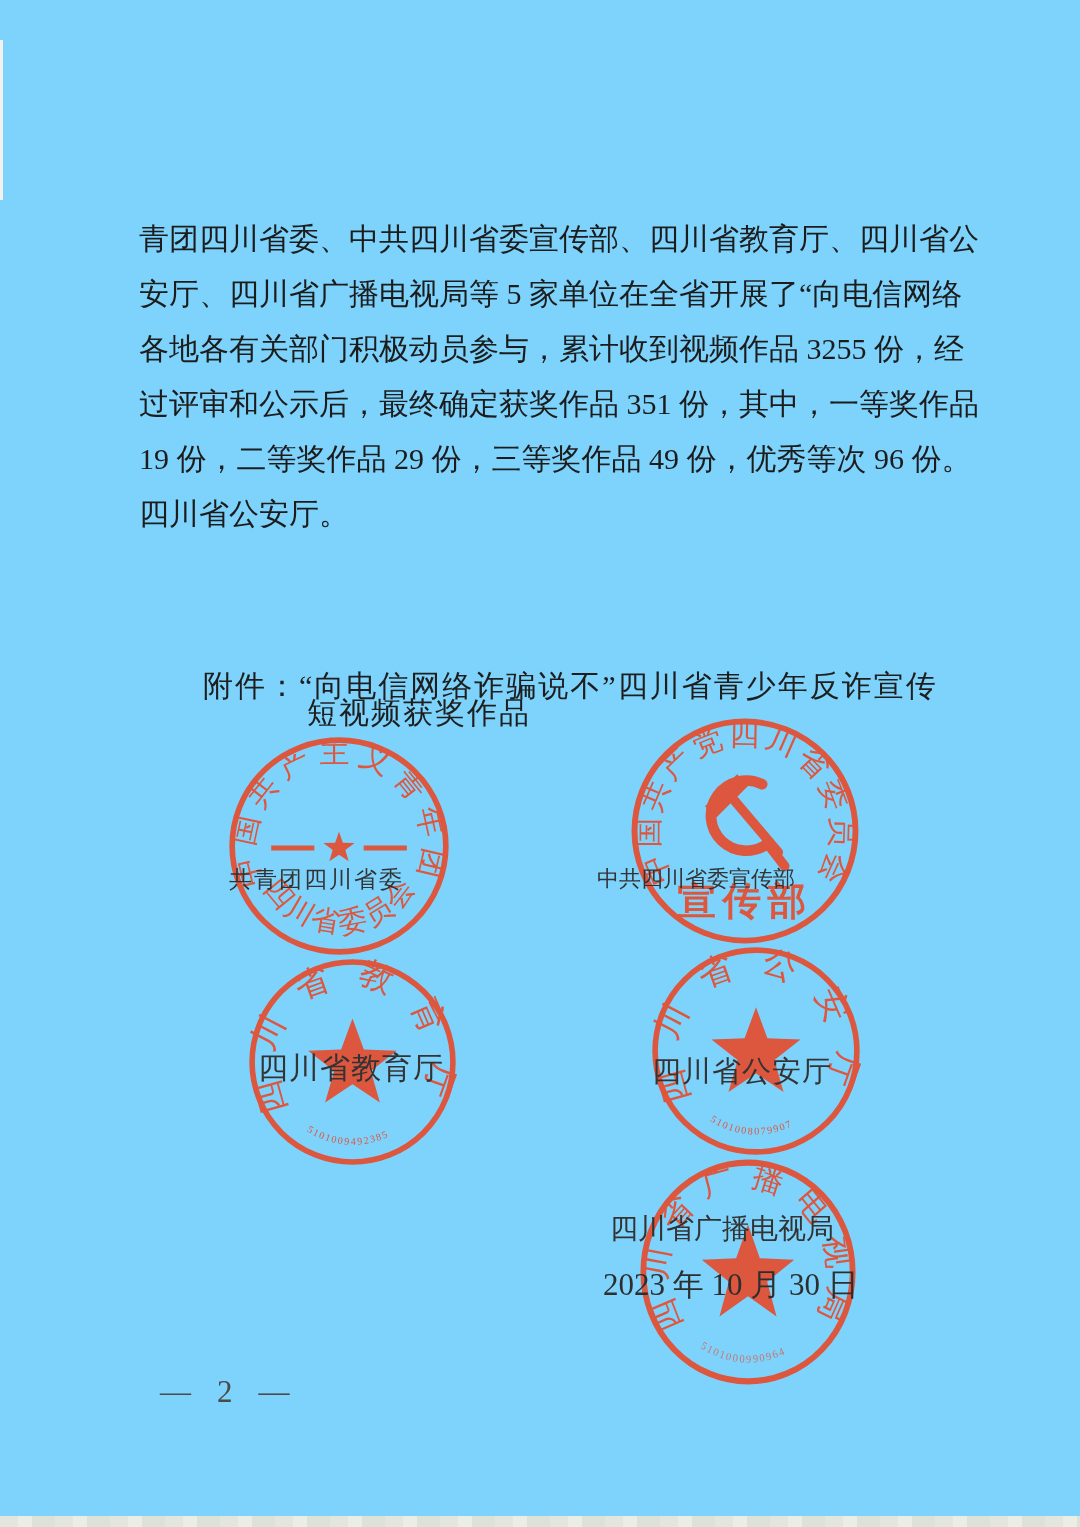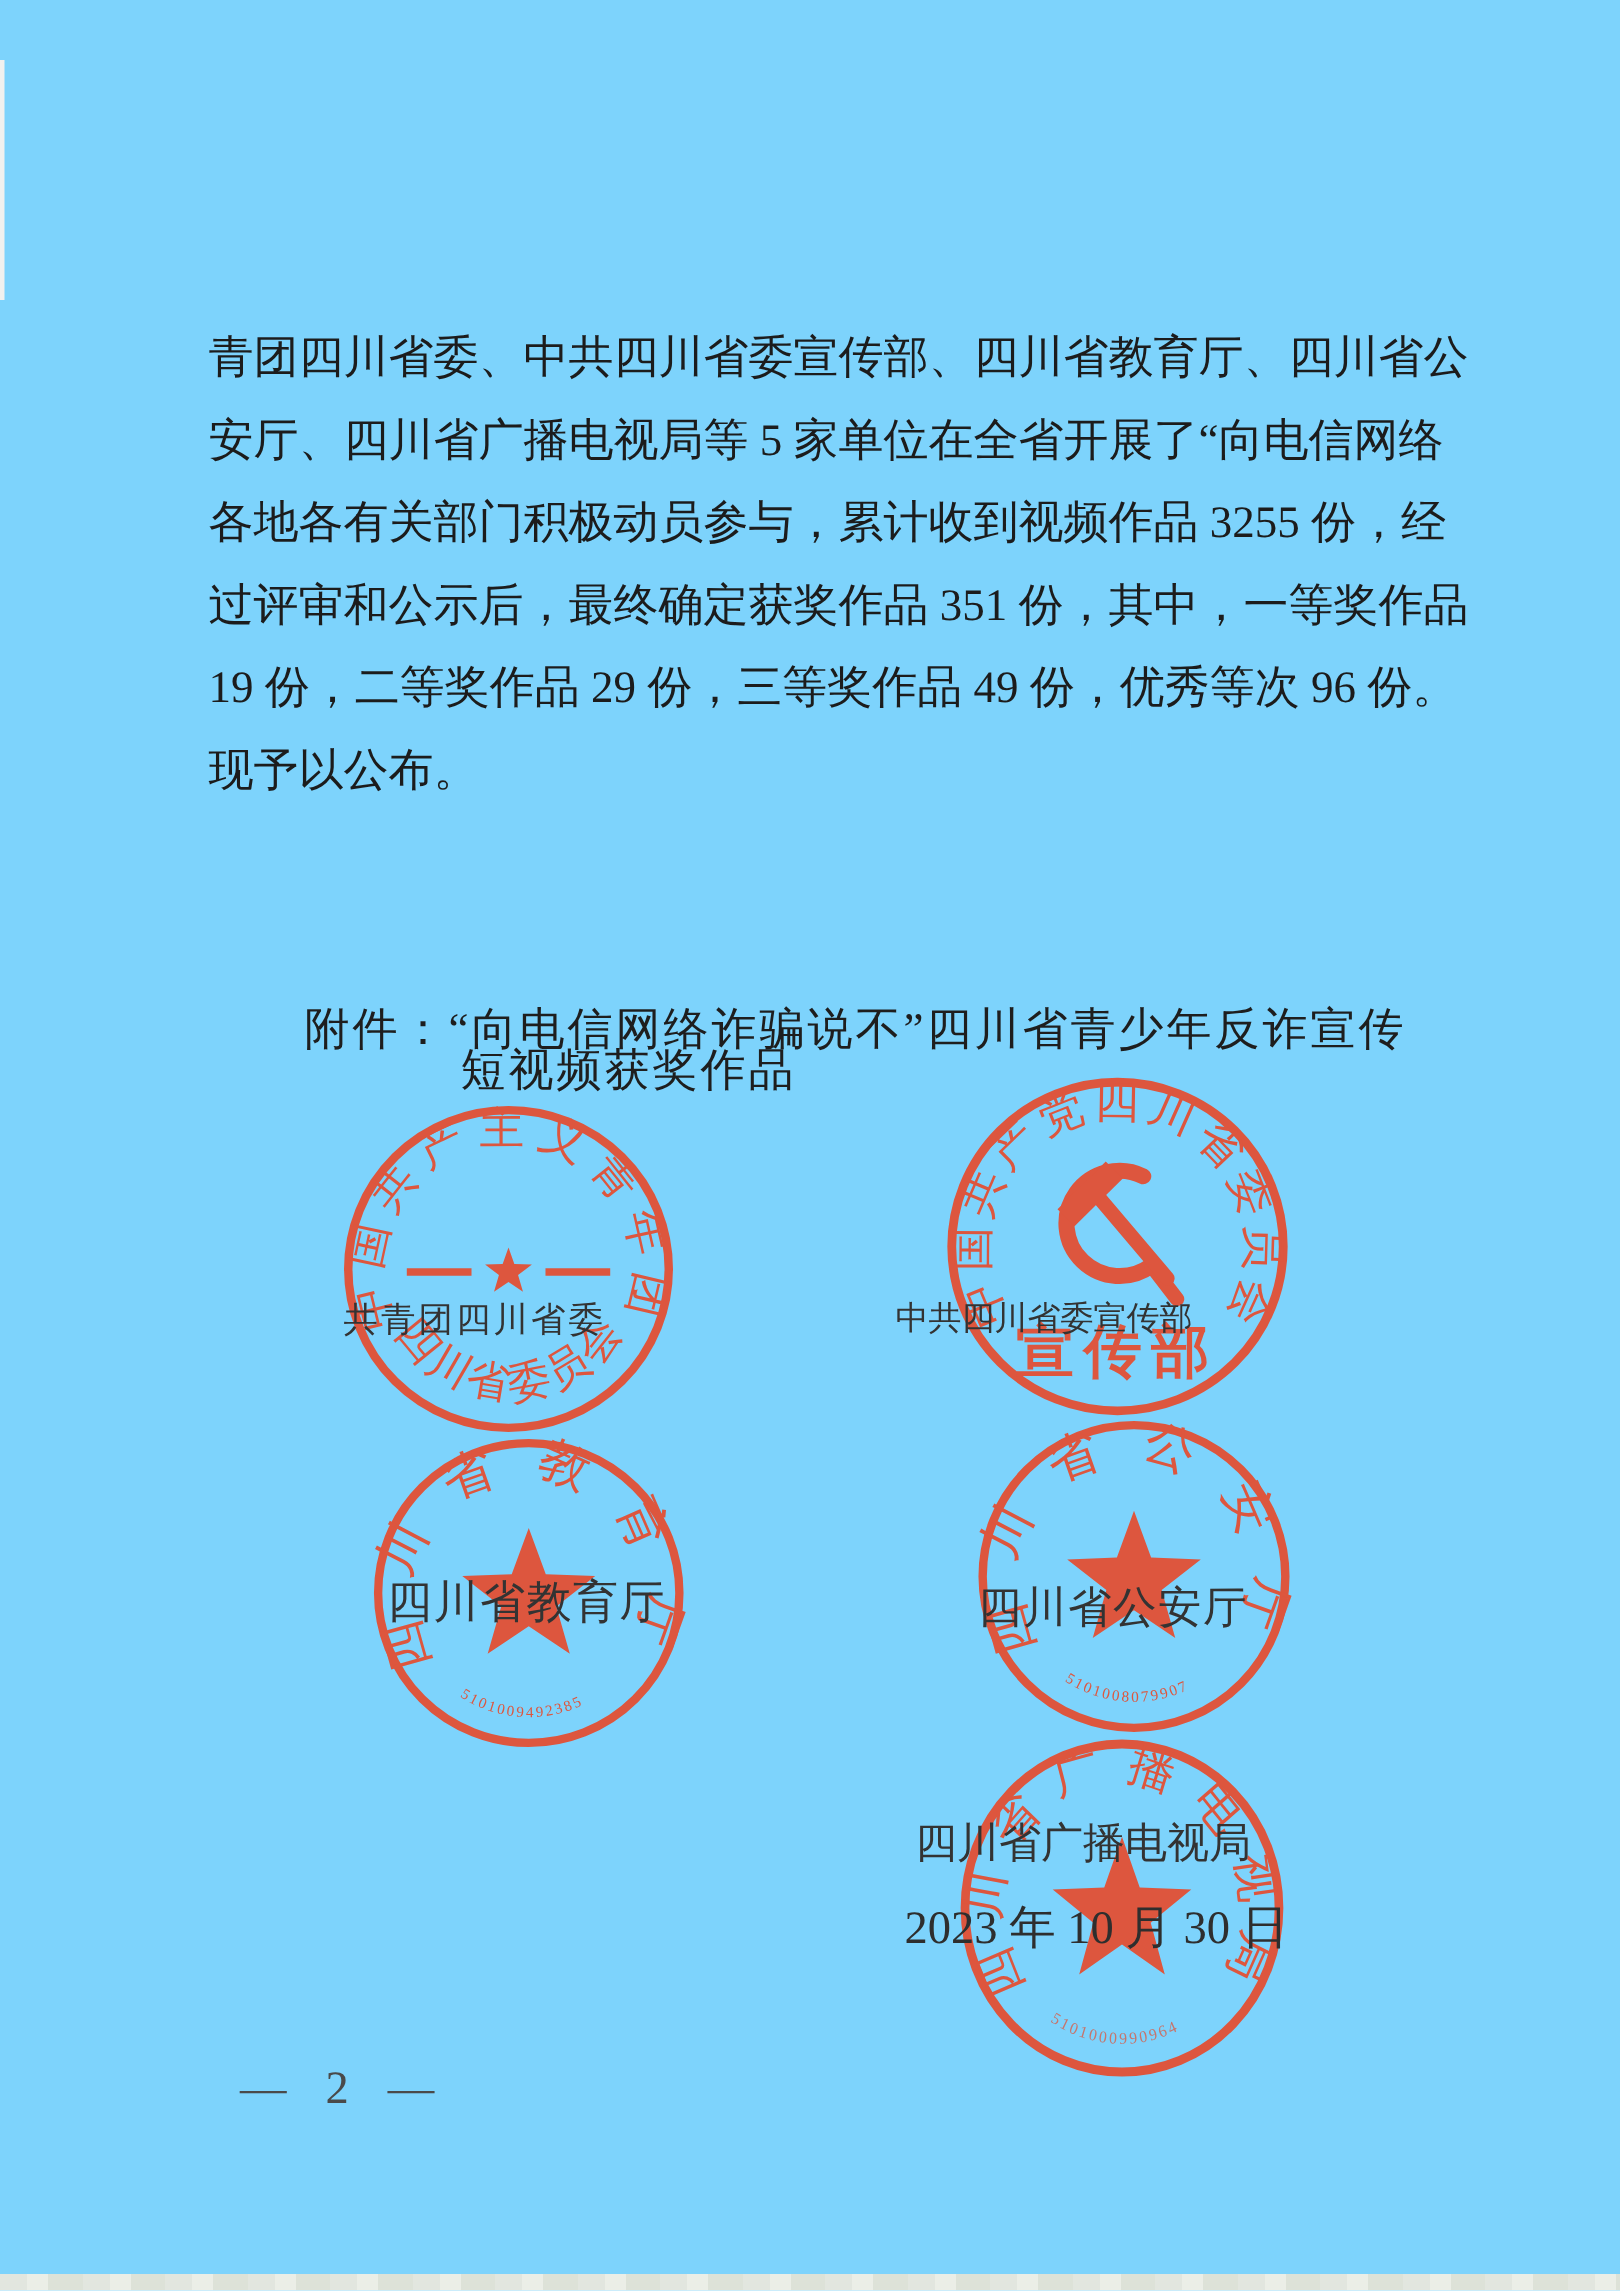--- a/index.html
+++ b/index.html
@@ -51,21 +51,21 @@
 <body>
 
 <div class="page">
 
   <div class="bodytext">
     <div class="bl">青团四川省委、中共四川省委宣传部、四川省教育厅、四川省公</div>
     <div class="bl">安厅、四川省广播电视局等 5 家单位在全省开展了“向电信网络</div>
     <div class="bl">各地各有关部门积极动员参与，累计收到视频作品 3255 份，经</div>
     <div class="bl">过评审和公示后，最终确定获奖作品 351 份，其中，一等奖作品</div>
     <div class="bl">19 份，二等奖作品 29 份，三等奖作品 49 份，优秀等次 96 份。</div>
-    <div class="bl last">现予以公布。</div>
+    <div class="bl last">四川省公安厅。</div>
   </div>
 
   <div class="attach1">附件：“向电信网络诈骗说不”四川省青少年反诈宣传</div>
   <div class="attach2">短视频获奖作品</div>
 
   <div class="seal" style="left:226px; top:734px; width:226px; height:224px;">
     <svg viewBox="0 0 220 220" preserveAspectRatio="none">
       <defs>
         <path id="p1t" d="M 37.6 148.5 A 82 82 0 1 1 182.4 148.5"></path>
         <path id="p1b" d="M 35.8 149.4 A 84 84 0 0 0 184.2 149.4"></path>

